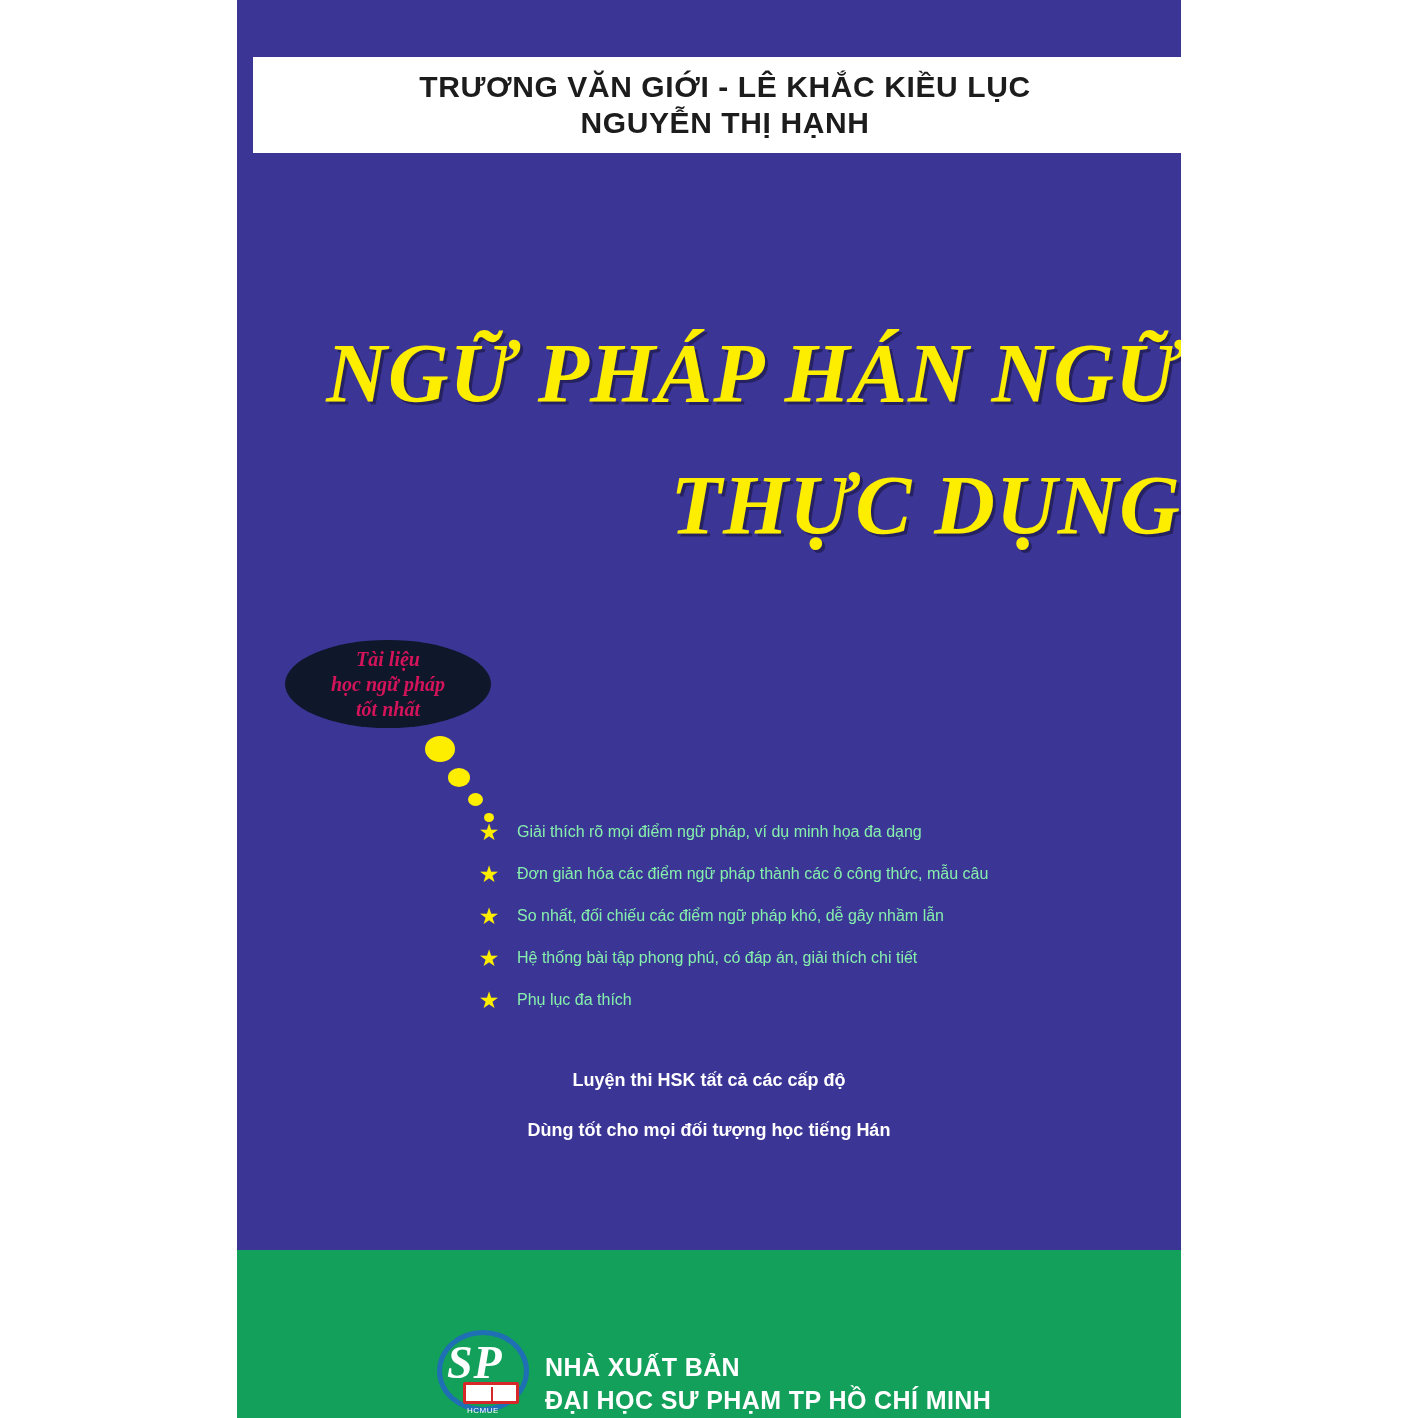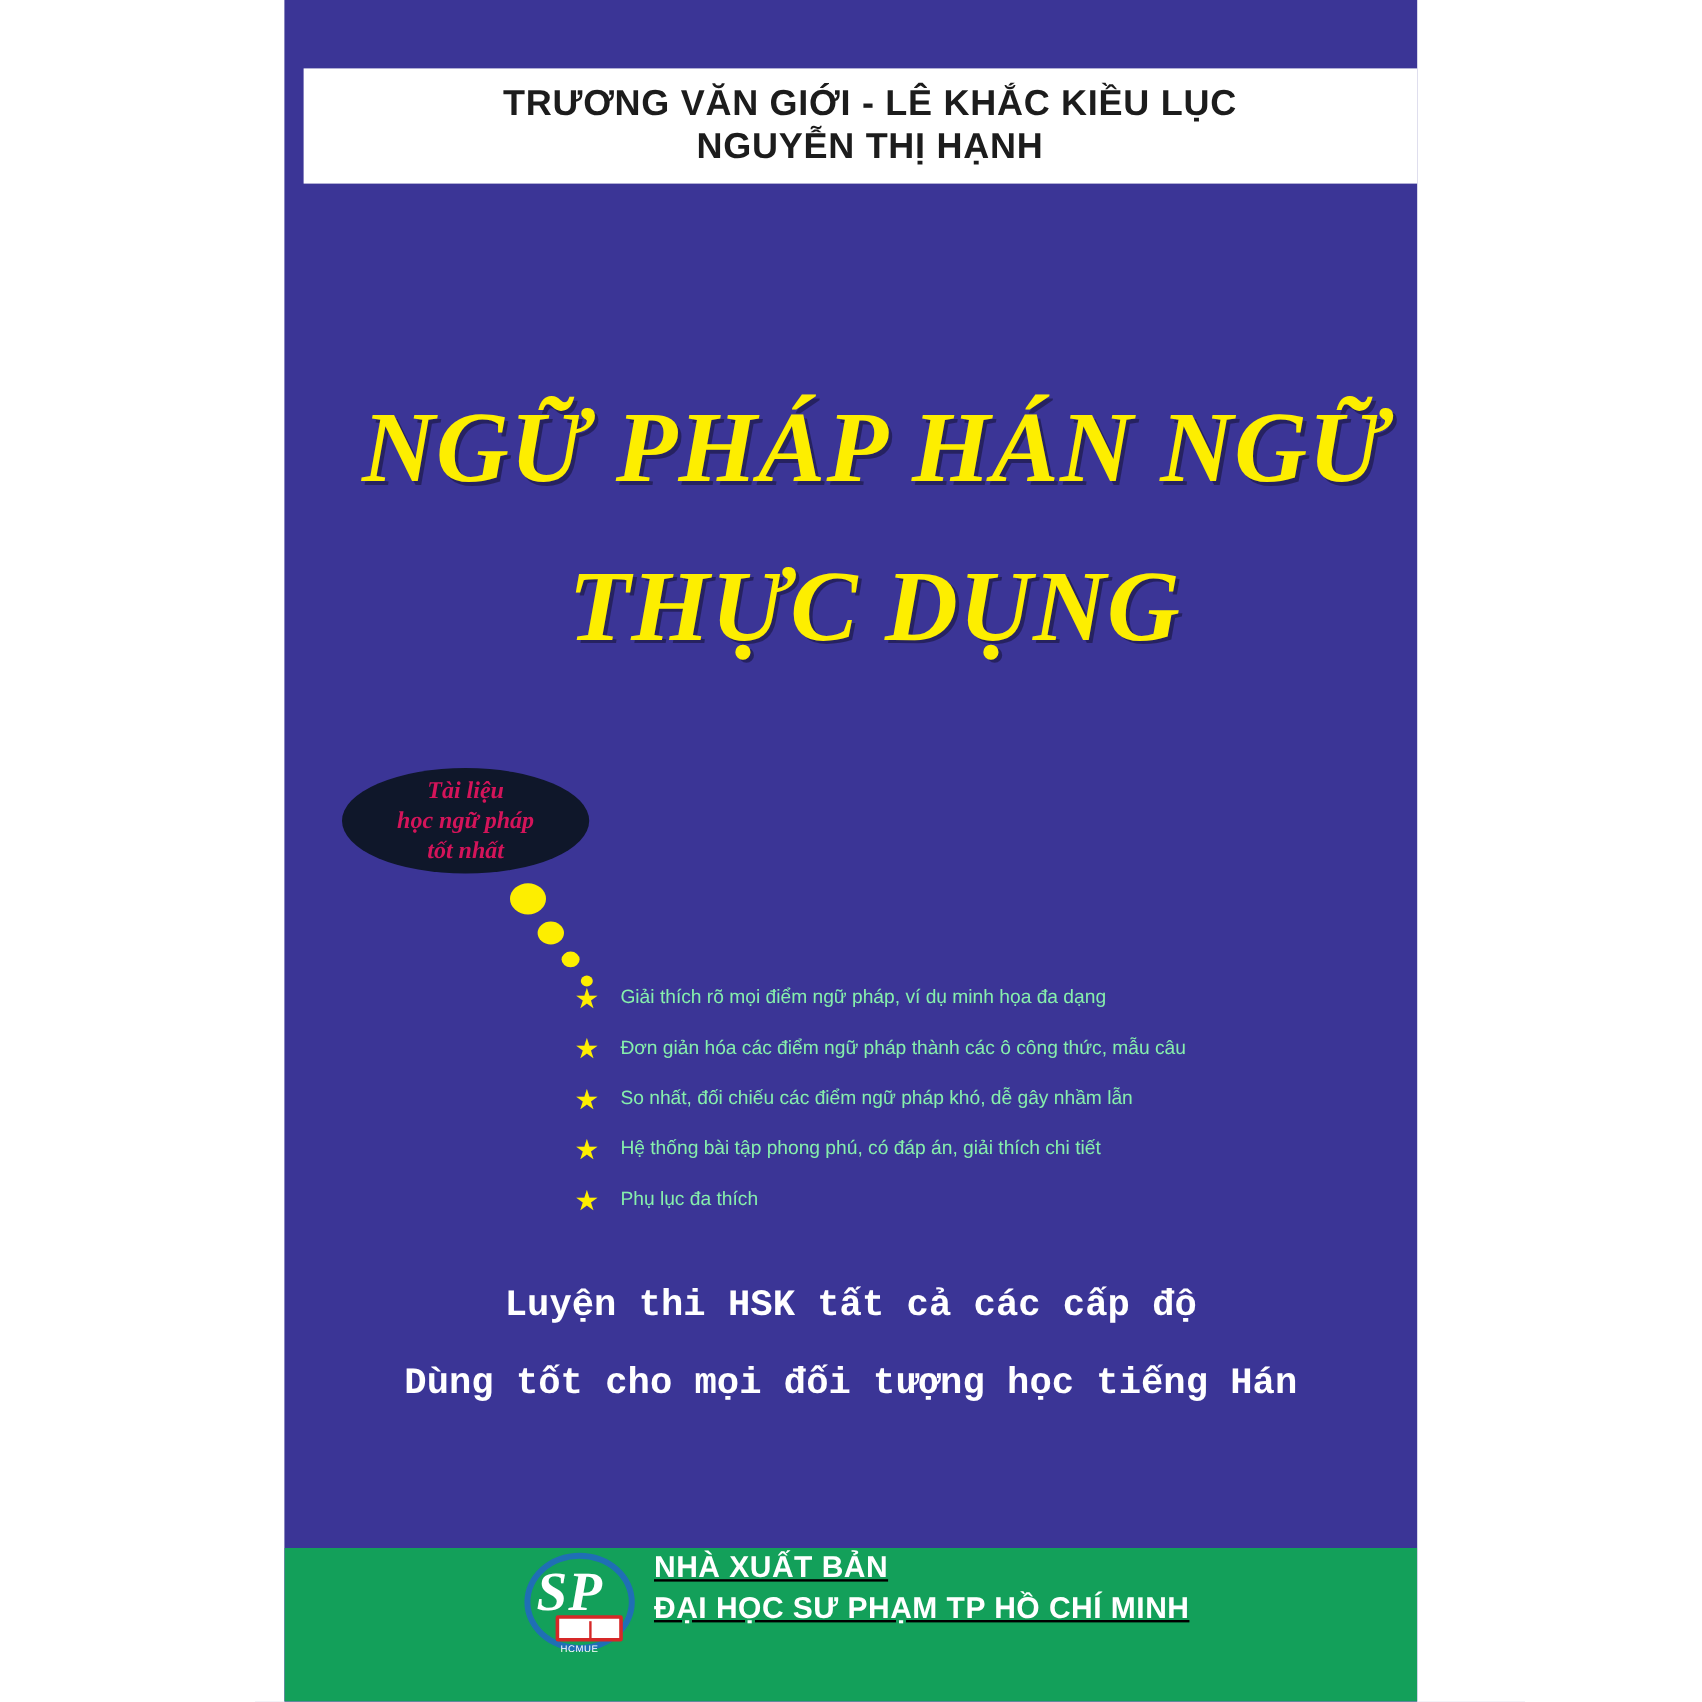--- a/index.html
+++ b/index.html
@@ -54,22 +54,21 @@
     line-height: 1.15;
     white-space: nowrap;
   }
 
   
   .title-block {
     position: absolute;
     left: 0;
     top: 330px;
     width: 944px;
-    text-align: center;
-    padding-left: 20px;
+    text-align: right;
   }
   .title-line-1, .title-line-2 {
     color: #fdee00;
     font-family: "Liberation Serif", serif;
     font-weight: bold;
     font-style: italic;
     letter-spacing: 1px;
     text-shadow: 3px 3px 0px rgba(0,0,0,0.35);
     line-height: 1.05;
   }
@@ -152,38 +151,36 @@
   
   .taglines {
     position: absolute;
     left: 0;
     top: 1070px;
     width: 944px;
     text-align: center;
   }
   .tagline {
     color: #ffffff;
-    font-size: 31px;
+    font-size: 18px;
     font-weight: bold;
     line-height: 1.2;
     margin-bottom: 28px;
-    font-family: Liberation Mono, monospace;
   }
 
   
   .footer {
     position: absolute;
     left: 0;
     bottom: 0;
     width: 944px;
-    height: 128px;
+    height: 168px;
     background: #13a05a;
     display: flex;
-    align-items: flex-start;
-    text-decoration: underline;
+    align-items: flex-end;
   }
   .logo {
     position: relative;
     margin-left: 200px;
     width: 108px;
     height: 92px;
     flex: 0 0 auto;
   }
   .logo-ring {
     position: absolute;

